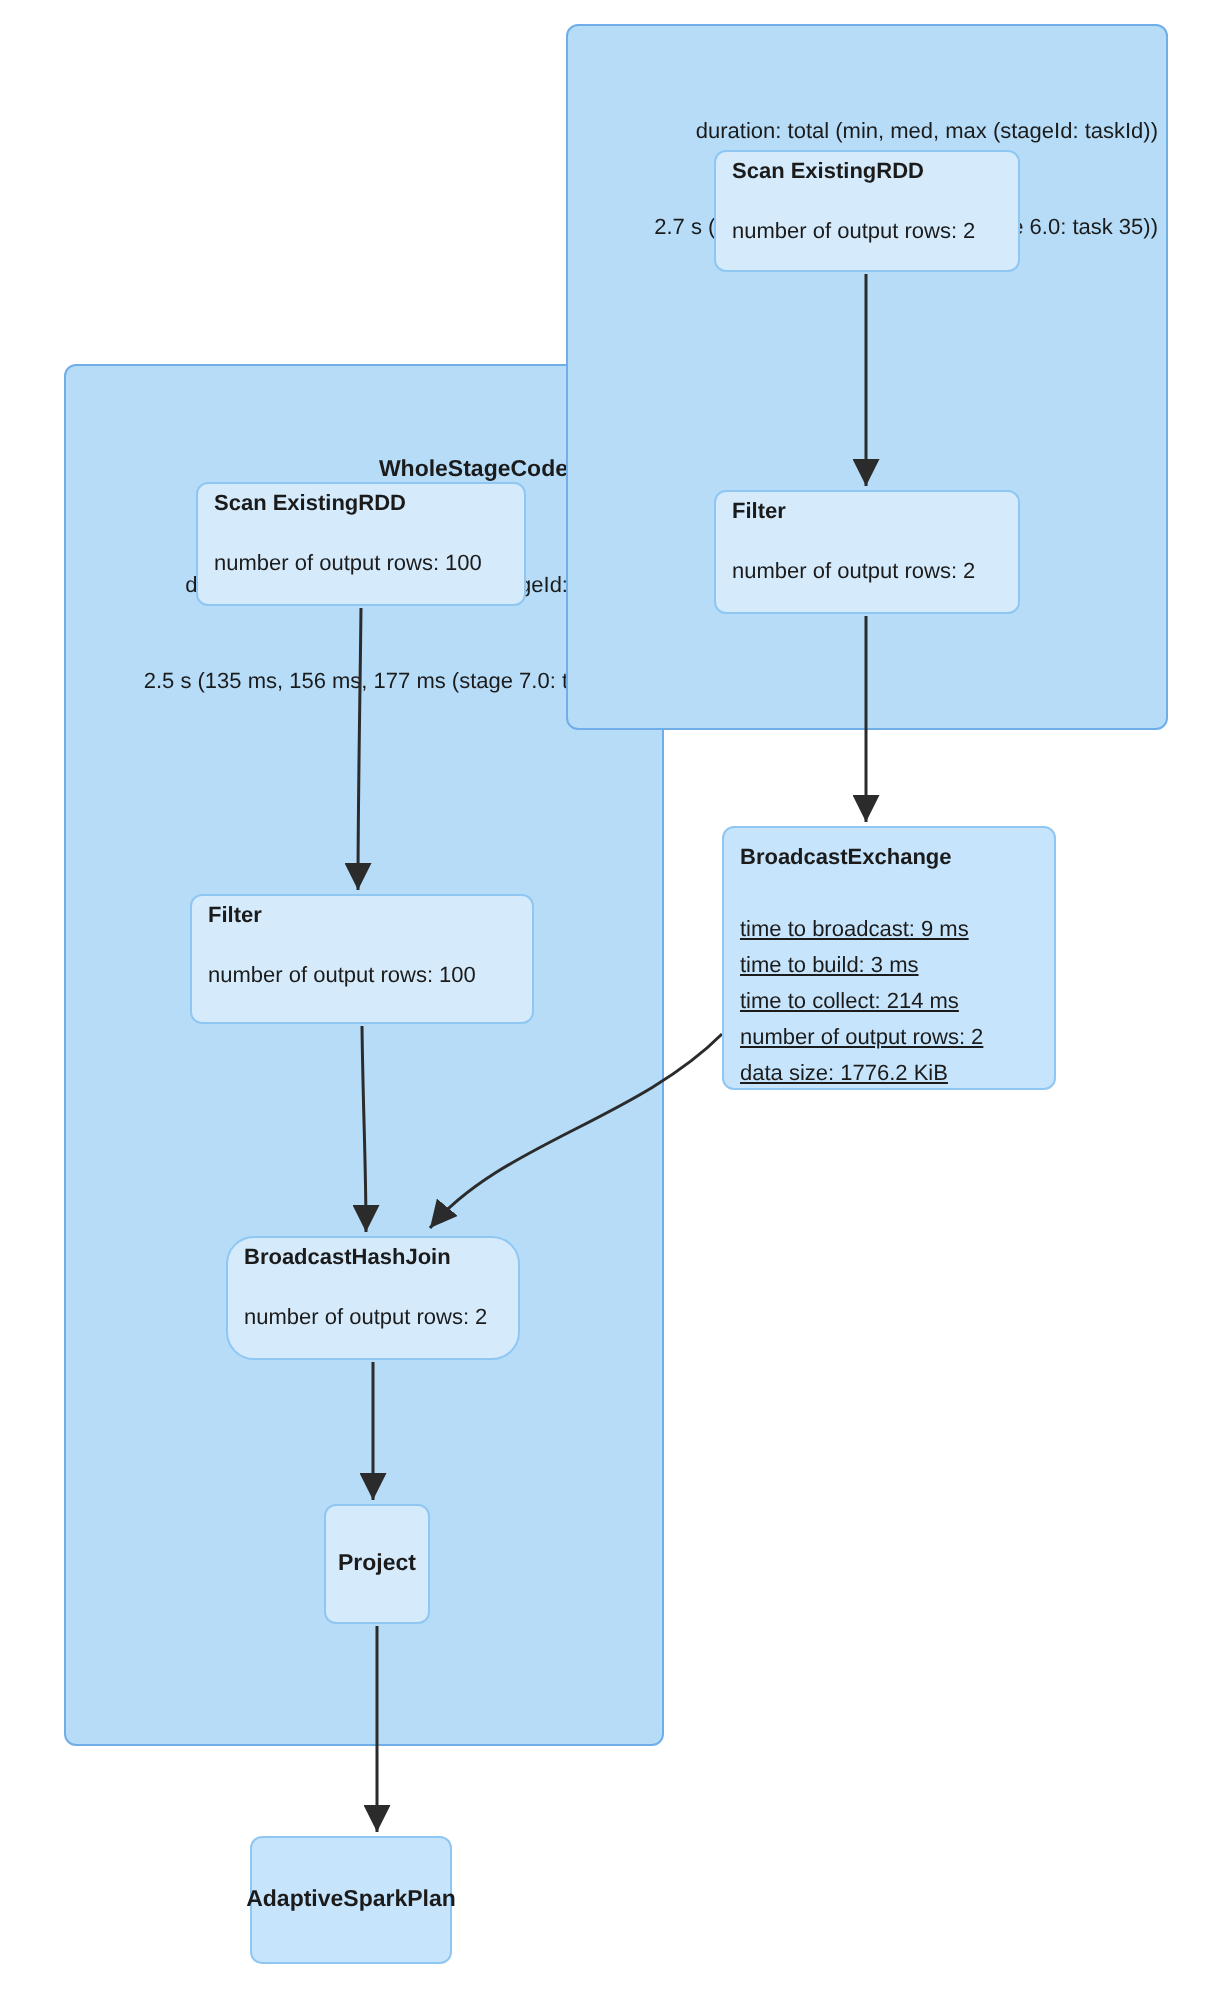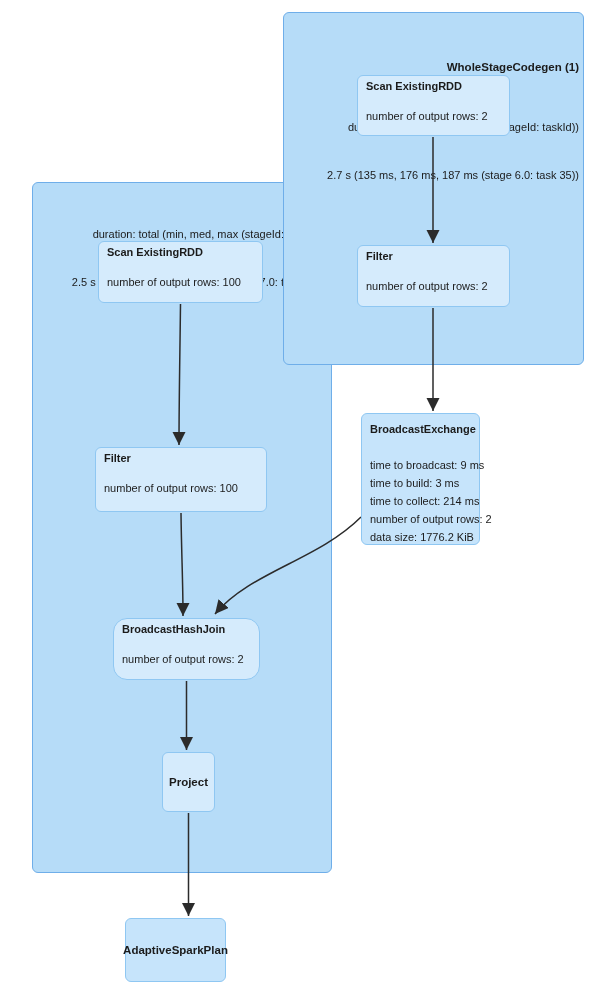--- a/index.html
+++ b/index.html
@@ -34,46 +34,46 @@
   .node{
     position:absolute;z-index:4;background:var(--node-fill);
     border:1px solid var(--node-border);border-radius:6px;box-sizing:border-box;
     padding:4px 8px;font-size:11px;
   }
   .node--standalone{background:var(--standalone-node-fill);}
   .node--centered{display:flex;align-items:center;justify-content:center;padding:6px;}
   .node-title{font-weight:700;font-size:11px;line-height:13px;white-space:nowrap;}
   .node--centered .node-title{font-size:11.5px;}
   .node-metrics{margin-top:14px;line-height:18px;}
-  .node-metrics--wide{margin-top:20px;}
+  .node-metrics--wide{margin-top:20px;text-decoration:underline;}
   .node-metric{white-space:nowrap;}
   #node-scan-1{left:357px;top:75px;width:153px;height:61px;}
   #node-filter-1{left:357px;top:245px;width:153px;height:62px;}
-  #node-bexchange{left:361px;top:413px;width:119px;height:132px;padding-top:9px;}
+  #node-bexchange{left:361px;top:413px;width:167px;height:132px;padding-top:9px;}
   #node-scan-2{left:98px;top:241px;width:165px;height:62px;}
   #node-filter-2{left:95px;top:447px;width:172px;height:65px;}
   #node-bhj{left:113px;top:618px;width:147px;height:62px;border-radius:14px;}
   #node-project{left:162px;top:752px;width:53px;height:60px;}
   #node-asp{left:125px;top:918px;width:101px;height:64px;}
 </style>
 </head>
 <body>
 
 <div id="canvas">
 
   <div class="cluster" id="cluster-wsc2">
     <div class="cluster-label">
+      <div class="cluster-title">WholeStageCode</div>
       <div class="cluster-duration">duration: total (min, med, max (stageId:</div>
       <div class="cluster-duration">2.5 s (135 ms, 156 ms, 177 ms (stage 7.0: t</div>
     </div>
   </div>
 
   <div class="cluster" id="cluster-wsc1">
     <div class="cluster-label">
-      <div class="cluster-title">WholeStageCodegen (1)</div>
       <div class="cluster-duration">duration: total (min, med, max (stageId: taskId))</div>
       <div class="cluster-duration">2.7 s (135 ms, 176 ms, 187 ms (stage 6.0: task 35))</div>
     </div>
   </div>
 
   <svg id="edges" width="614" height="997" viewBox="0 0 614 997">
     <defs>
       <marker id="ah" viewBox="0 0 10 10" refX="10" refY="5" markerWidth="9" markerHeight="9" orient="auto">
         <path d="M0,0 L10,5 L0,10 Z" fill="#2B2B2B"></path>
       </marker>

